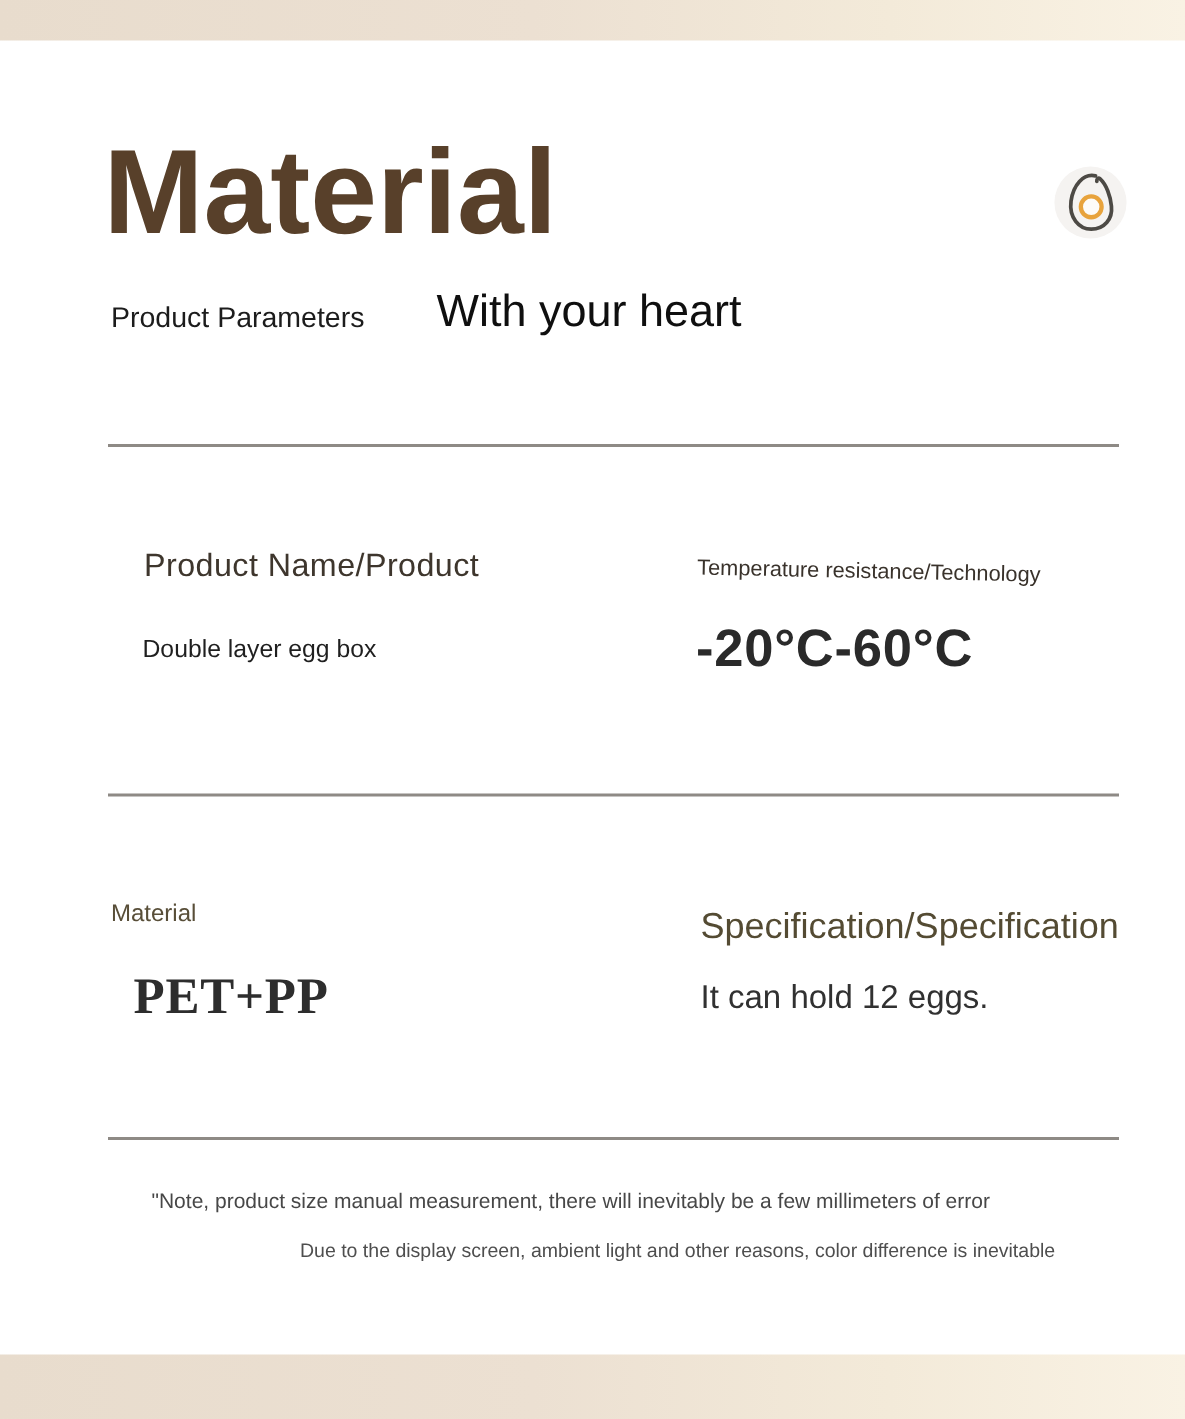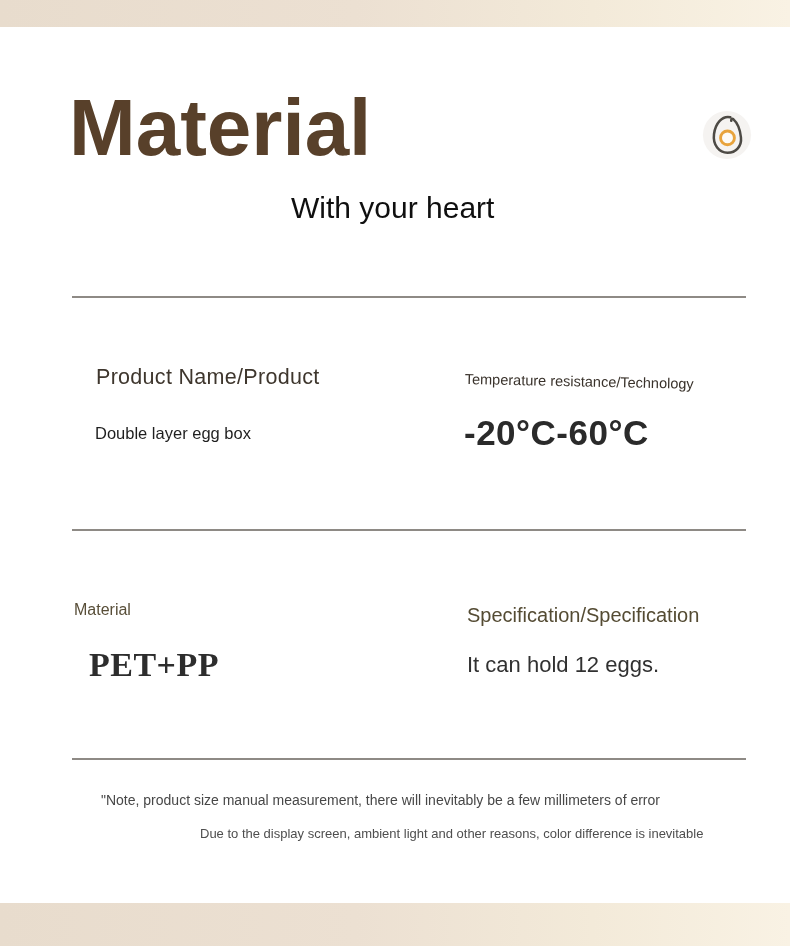--- a/index.html
+++ b/index.html
@@ -22,21 +22,21 @@
   .rule-1{top:296px;}
   .rule-2{top:529px;}
   .rule-3{top:758px;}
   .lbl{position:absolute;white-space:nowrap;}
   .r1-ll{left:74px;top:365px;font-size:21.5px;color:#3e362d;letter-spacing:.3px;margin-left:22px;}
   .r1-lv{left:95px;top:424px;font-size:16.5px;color:#1f1f1f;}
   .r1-rl{left:465px;top:371px;font-size:14.5px;color:#39322b;transform:rotate(1.2deg);transform-origin:left top;}
   .r1-rv{left:464px;top:413px;font-size:35px;font-weight:800;color:#2a2a2a;letter-spacing:.5px;}
   .r2-ll{left:74px;top:601px;font-size:16px;color:#584e38;}
   .r2-lv{left:89px;top:646px;font-size:34px;font-weight:800;color:#2d2d2d;letter-spacing:.5px;font-family:Liberation Serif, serif;}
-  .r2-rl{left:467px;top:604px;font-size:20px;color:#544b33;}
+  .r2-rl{left:467px;top:604px;font-size:24px;color:#544b33;}
   .r2-rv{left:467px;top:652px;font-size:22px;color:#313131;text-align:right;}
   .note1{position:absolute;left:101px;top:792px;font-size:14px;color:#474747;white-space:nowrap;}
   .note2{position:absolute;left:200px;top:826px;font-size:13px;color:#4e4e4e;white-space:nowrap;}
 </style>
 </head>
 <body>
 
 <div id="stage">
 
   <div class="band band-top"></div>
@@ -49,20 +49,21 @@
       <path d="M 29.5 7.5
                C 21 5.5, 14 14, 12.5 25
                C 11 36.5, 18 44.5, 26.5 44.5
                C 35.5 44.5, 41.5 37.5, 40.5 28.5
                C 39.8 21.5, 37 13.5, 32.5 9.5
                C 31.5 8.6, 30.2 9.6, 30.4 11.3" fill="none" stroke="#4d4a45" stroke-width="2.6" stroke-linecap="round"></path>
       <circle cx="26.5" cy="29" r="7.2" fill="#fdfbf7" stroke="#e8a33c" stroke-width="3"></circle>
     </svg>
   </div>
 
+  <div class="sub-left">Product Parameters</div>
   <div class="sub-right">With your heart</div>
 
   <div class="rule rule-1"></div>
 
   <div class="spec-row">
     <div class="lbl r1-ll">Product Name/Product</div>
     <div class="lbl r1-lv">Double layer egg box</div>
     <div class="lbl r1-rl">Temperature resistance/Technology</div>
     <div class="lbl r1-rv">-20°C-60°C</div>
   </div>

